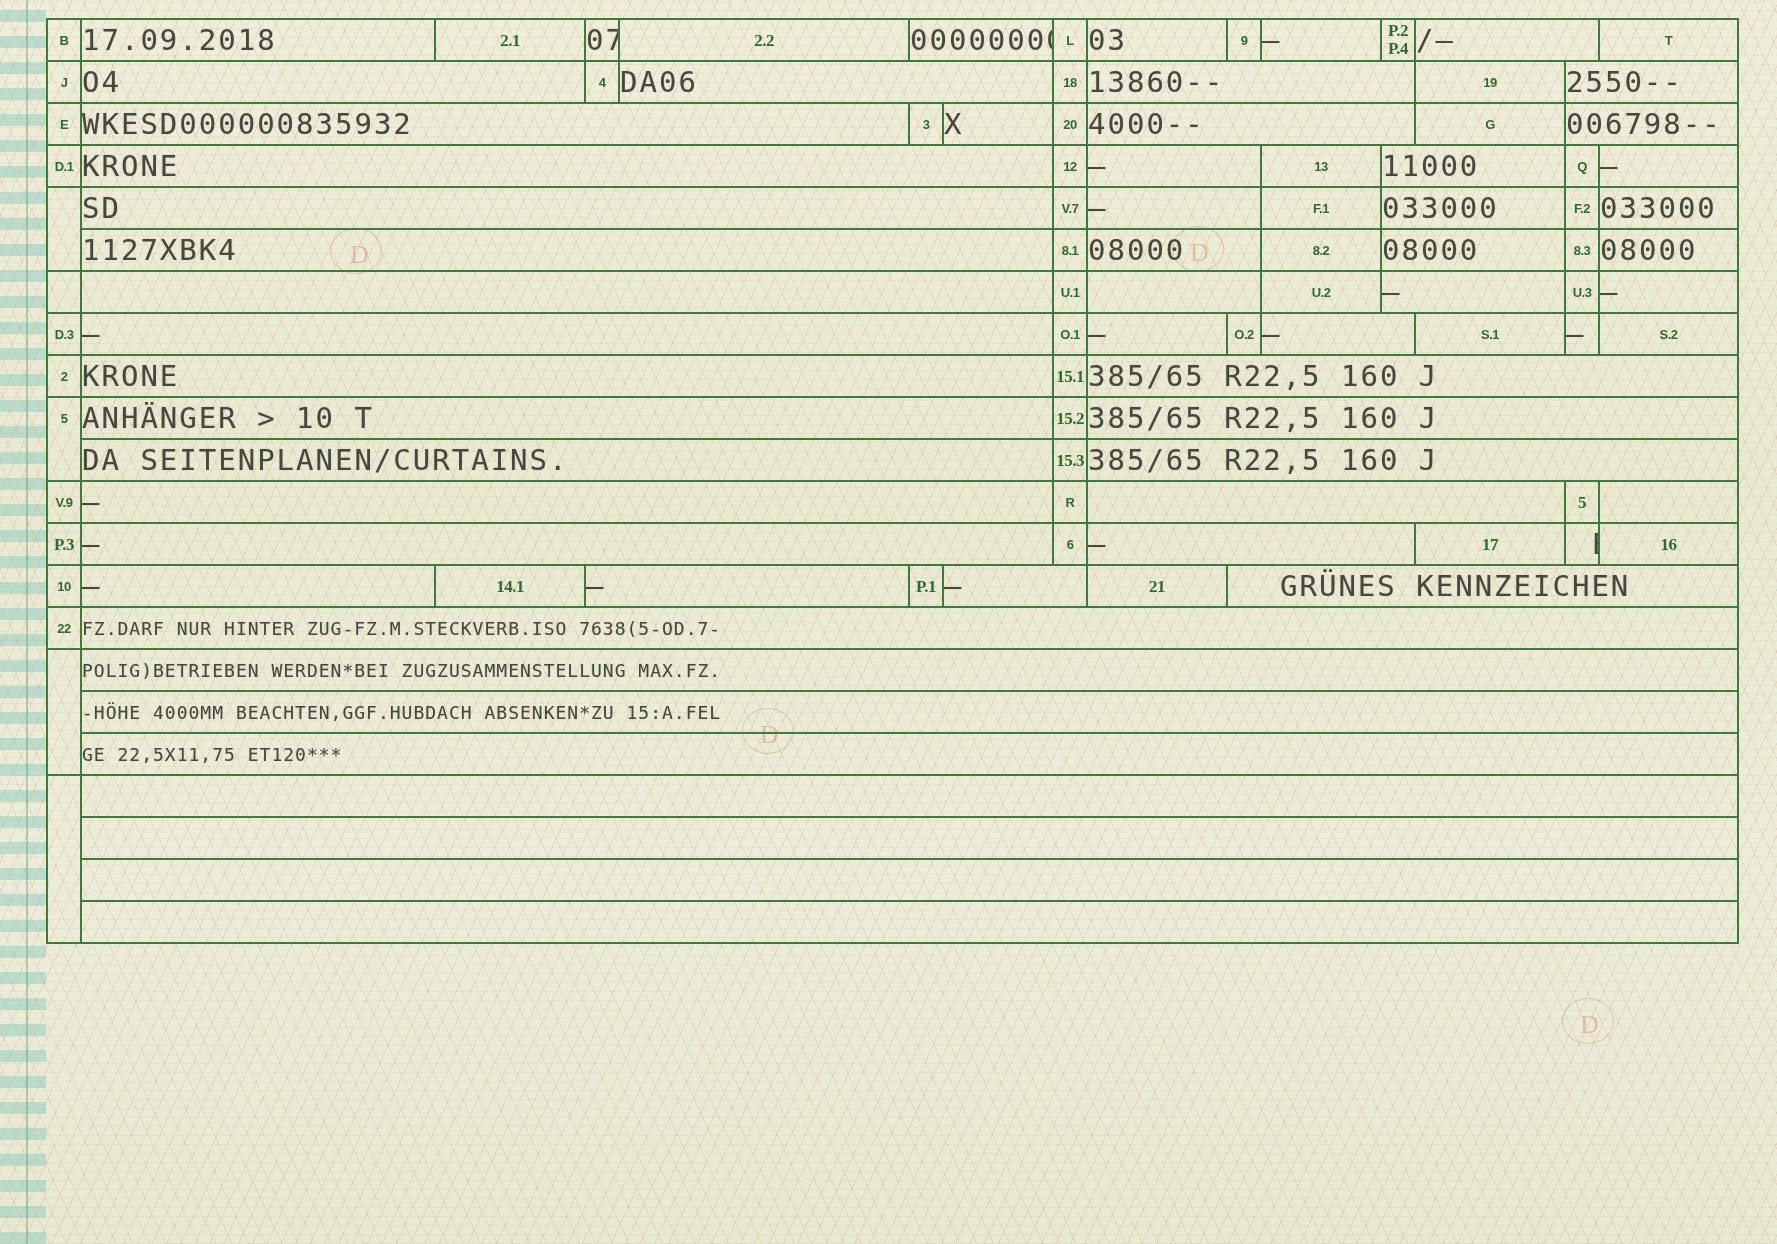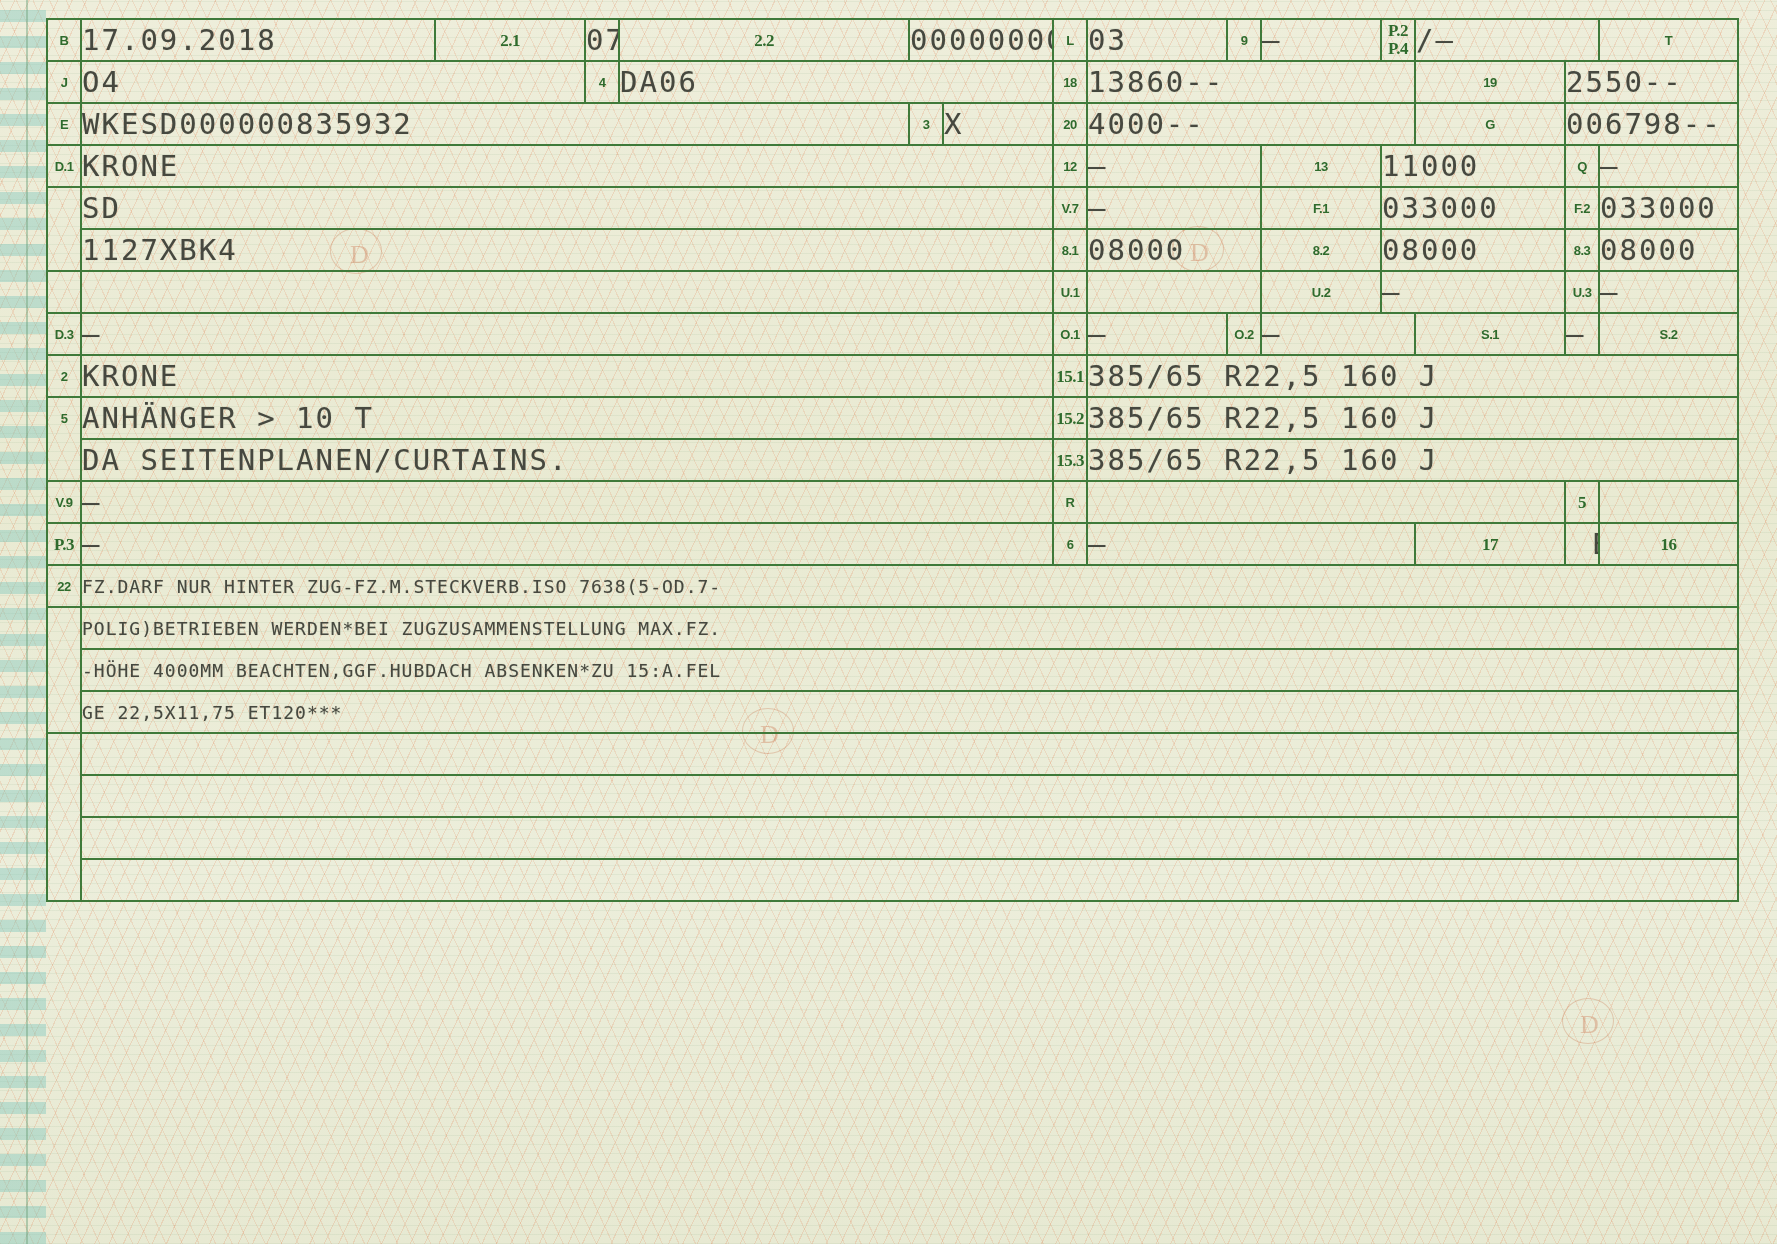--- a/index.html
+++ b/index.html
@@ -258,20 +258,31 @@
         <td class="val" colspan="7">–</td>
 
         <td class="code">6</td>
         <td class="val" colspan="4">–</td>
         <td class="code two">17</td>
         <td class="val" style="padding-left:26px;">E</td>
         <td class="code two">16</td>
         <td class="val">FK960618</td>
       </tr>
 
+      <tr>
+        <td class="code">10</td>
+        <td class="val" colspan="2">–</td>
+        <td class="code two">14.1</td>
+        <td class="val" colspan="2">–</td>
+        <td class="code two">P.1</td>
+        <td class="val" colspan="2">–</td>
+
+        <td class="code two">21</td>
+        <td class="val" colspan="7" style="padding-left:52px;">GRÜNES KENNZEICHEN</td>
+      </tr>
 
       <tr>
         <td class="code">22</td>
         <td class="val small tight" colspan="15">FZ.DARF NUR HINTER ZUG-FZ.M.STECKVERB.ISO 7638(5-OD.7-</td>
       </tr>
       <tr>
         <td class="code noborder-t noborder-b"></td>
         <td class="val small tight" colspan="15">POLIG)BETRIEBEN WERDEN*BEI ZUGZUSAMMENSTELLUNG MAX.FZ.</td>
       </tr>
       <tr>

